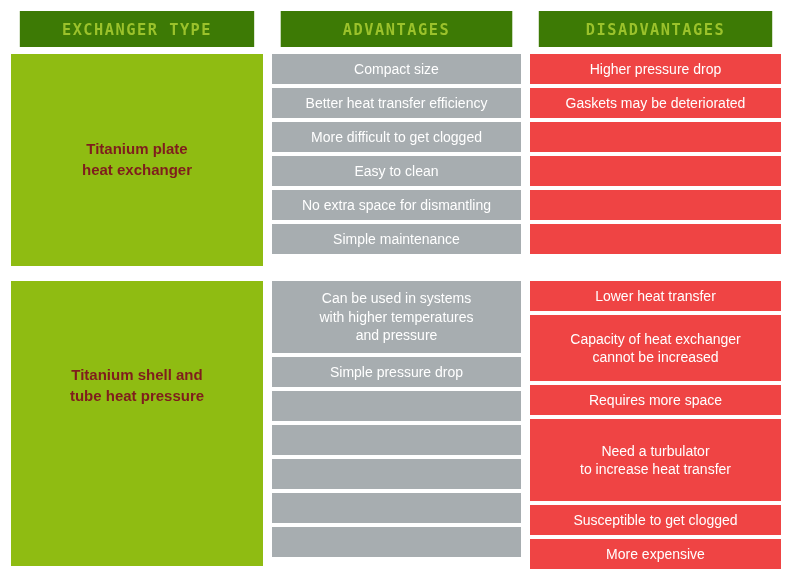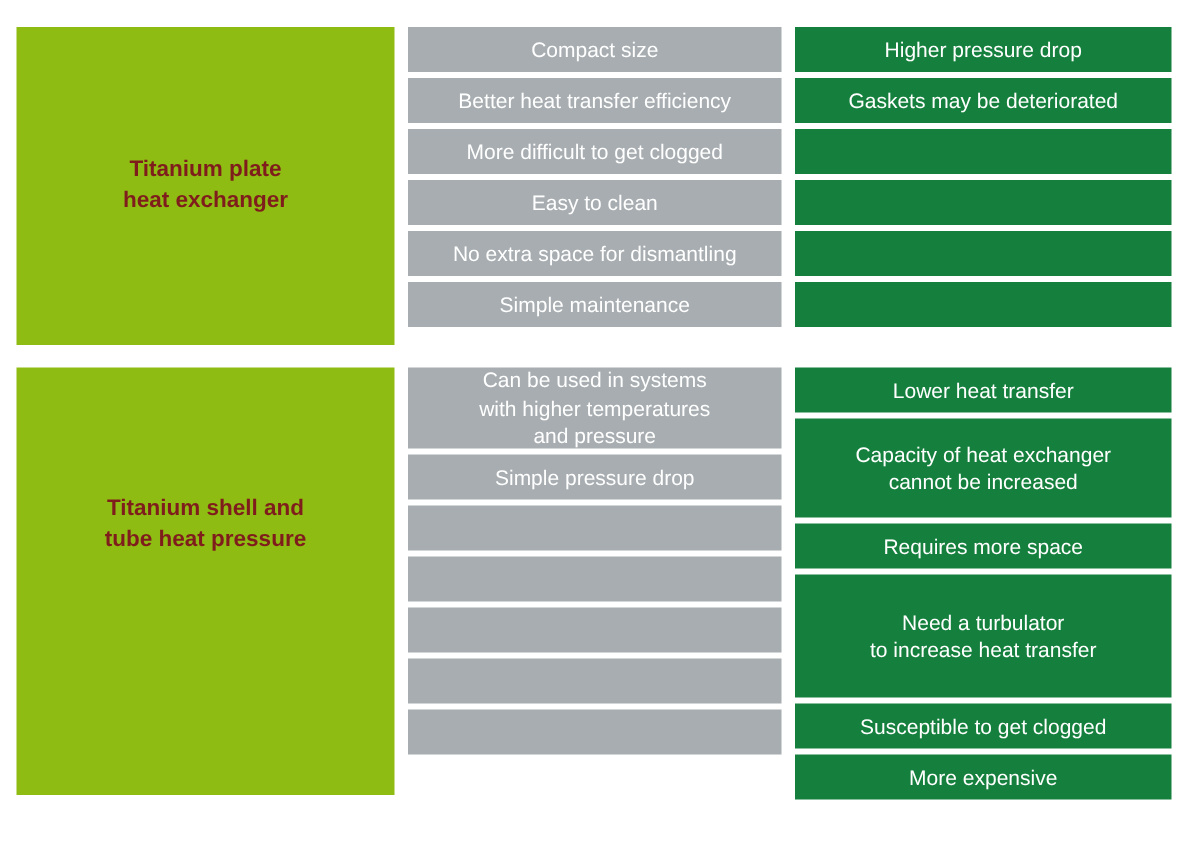--- a/index.html
+++ b/index.html
@@ -83,31 +83,42 @@
     justify-content:center;
     text-align:center;
     color:#ffffff;
     font-size:14px;
     line-height:1.32;
     box-sizing:border-box;
     padding:0 6px;
     flex:0 0 auto;
   }
   .bar.adv{background:#a7adb0;}
-  .bar.dis{background:#15803d;}
+  .bar.dis{background:#ef4444;}
   .h1{height:30px;}
   .h2{height:66px;}
-  .h3{height:54px;}
+  .h3{height:72px;}
   .h2b{height:82px;}
 </style>
 </head>
 <body>
 
 <div class="table">
 
+  <div class="header-row">
+    <div class="head-cell col-a">
+        <span>Exchanger type</span>
+      </div>
+    <div class="head-cell col-b">
+        <span>Advantages</span>
+      </div>
+    <div class="head-cell col-c">
+        <span>Disadvantages</span>
+      </div>
+  </div>
 
   <div class="body-rows">
 
     <div class="data-row row-1">
       <div class="label-cell col-a">
         <div>
           <span>Titanium plate</span><br>
           <span>heat exchanger</span>
         </div>
       </div>

